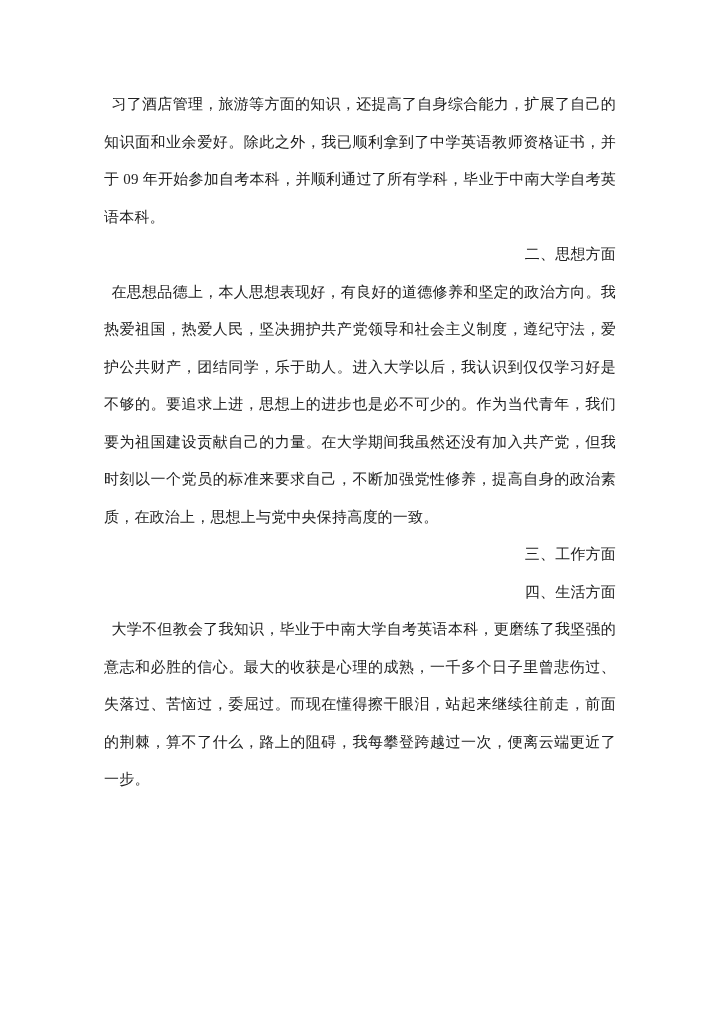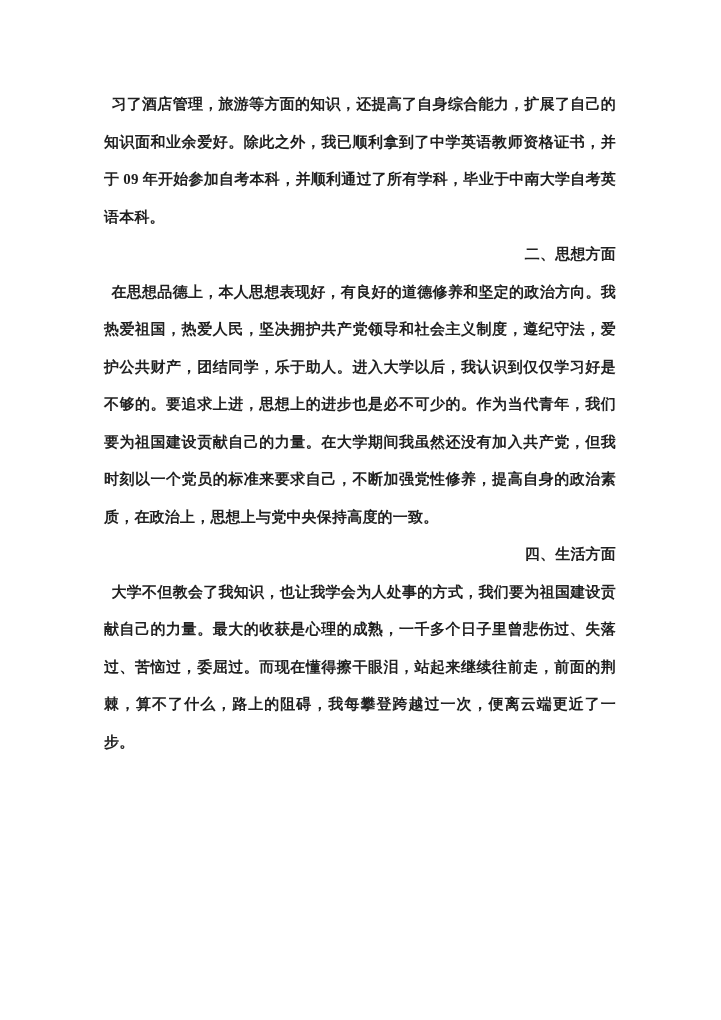--- a/index.html
+++ b/index.html
@@ -18,21 +18,21 @@
     width: 721px;
     height: 1020px;
     padding: 86px 105px 40px 104px;
     background: #ffffff;
     color: #212121;
   }
   .doc-block {
     margin: 0;
     font-size: 15px;
     line-height: 37.5px;
-    font-weight: bold;
+    font-weight: normal;
     color: #212121;
     letter-spacing: 0.2px;
   }
   .paragraph {
     text-align: justify;
     text-justify: inter-ideograph;
     text-indent: 0.5em;
   }
   .heading {
     text-align: right;
@@ -42,18 +42,19 @@
 </head>
 <body>
 
 <div class="page">
   <p class="doc-block paragraph">习了酒店管理，旅游等方面的知识，还提高了自身综合能力，扩展了自己的知识面和业余爱好。除此之外，我已顺利拿到了中学英语教师资格证书，并于 09 年开始参加自考本科，并顺利通过了所有学科，毕业于中南大学自考英语本科。</p>
 
   <p class="doc-block heading">二、思想方面</p>
 
   <p class="doc-block paragraph">在思想品德上，本人思想表现好，有良好的道德修养和坚定的政治方向。我热爱祖国，热爱人民，坚决拥护共产党领导和社会主义制度，遵纪守法，爱护公共财产，团结同学，乐于助人。进入大学以后，我认识到仅仅学习好是不够的。要追求上进，思想上的进步也是必不可少的。作为当代青年，我们要为祖国建设贡献自己的力量。在大学期间我虽然还没有加入共产党，但我时刻以一个党员的标准来要求自己，不断加强党性修养，提高自身的政治素质，在政治上，思想上与党中央保持高度的一致。</p>
 
+  <p class="doc-block heading">三、工作方面</p>
 
 
   <p class="doc-block heading">四、生活方面</p>
 
-  <p class="doc-block paragraph">大学不但教会了我知识，也让我学会为人处事的方式，我们要为祖国建设贡献自己的力量。最大的收获是心理的成熟，一千多个日子里曾悲伤过、失落过、苦恼过，委屈过。而现在懂得擦干眼泪，站起来继续往前走，前面的荆棘，算不了什么，路上的阻碍，我每攀登跨越过一次，便离云端更近了一步。</p>
+  <p class="doc-block paragraph">大学不但教会了我知识，毕业于中南大学自考英语本科，更磨练了我坚强的意志和必胜的信心。最大的收获是心理的成熟，一千多个日子里曾悲伤过、失落过、苦恼过，委屈过。而现在懂得擦干眼泪，站起来继续往前走，前面的荆棘，算不了什么，路上的阻碍，我每攀登跨越过一次，便离云端更近了一步。</p>
 </div>
 
 </body></html>

